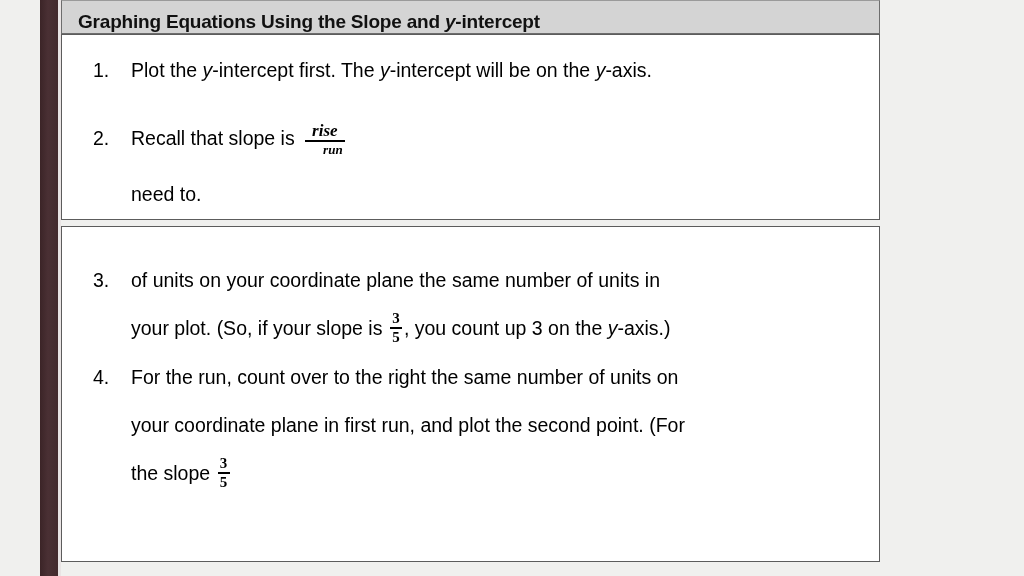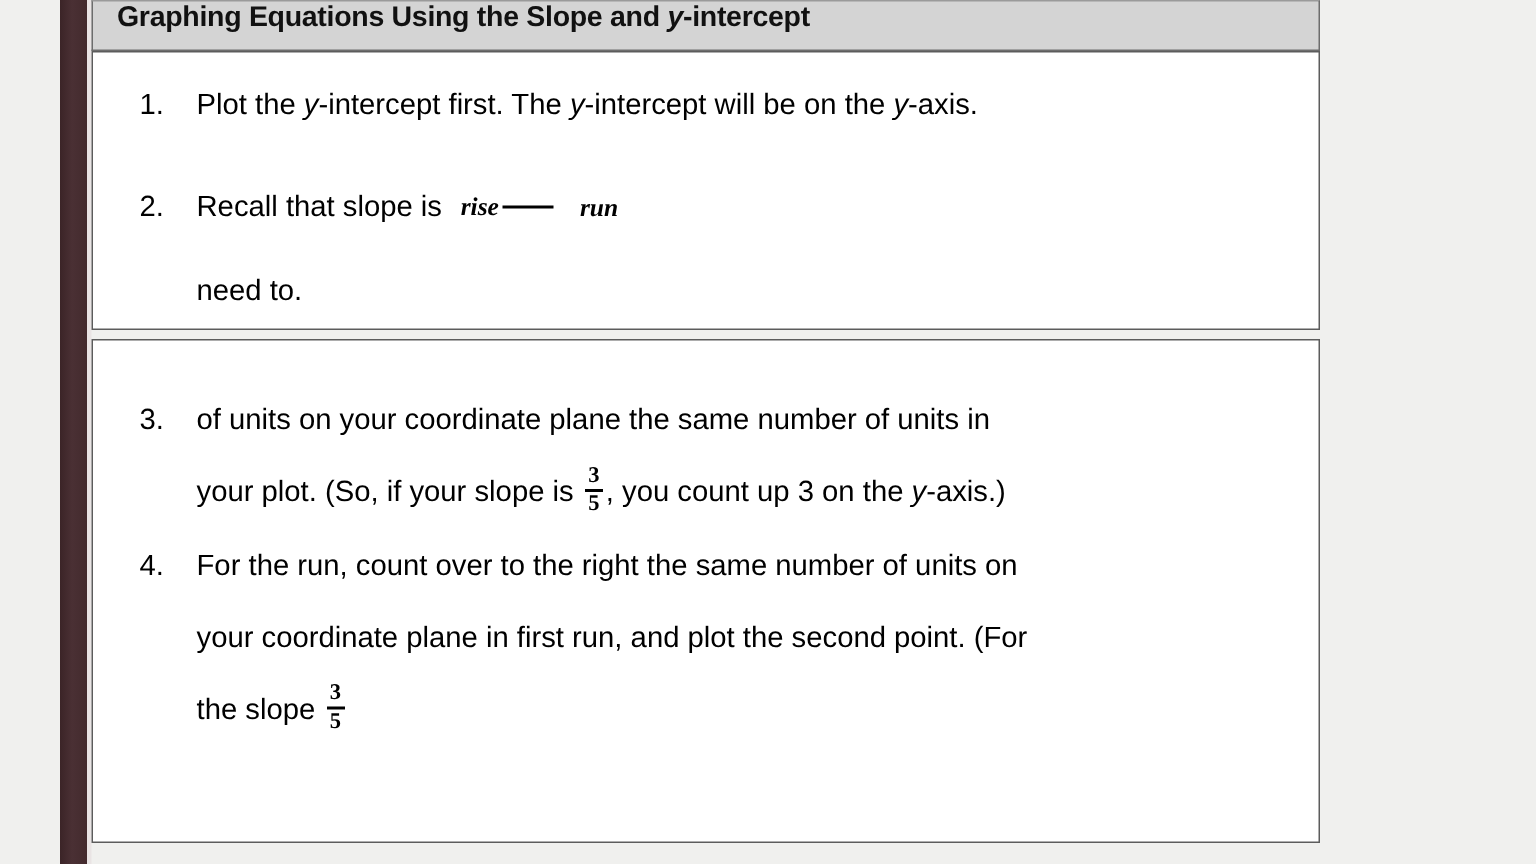--- a/index.html
+++ b/index.html
@@ -44,21 +44,21 @@
 
   
   .title-band {
     box-sizing: border-box;
     width: 819px;
     height: 34px;
     background: #d4d4d4;
     border: 1px solid #6d6d6d;
     border-top: 1px solid #9a9a9a;
     display: flex;
-    align-items: flex-start;
+    align-items: flex-end;
     padding-left: 16px;
   }
   .title-text {
     font-family: "Liberation Sans", sans-serif;
     font-weight: bold;
     font-size: 19px;
     color: #111111;
     letter-spacing: -0.2px;
     white-space: nowrap;
   }
@@ -106,21 +106,21 @@
     text-align: left;
     font-size: 19.5px;
     line-height: 31px;
     color: #000000;
   }
   .it { font-style: italic; }
 
   
   .frac {
     display: inline-flex;
-    flex-direction: row;
+    flex-direction: column;
     align-items: center;
     vertical-align: middle;
     position: relative;
     top: -1px;
     margin: 0 5px;
     font-family: "Liberation Serif", serif;
     font-style: italic;
     font-weight: bold;
     line-height: 1.0;
   }
@@ -128,21 +128,21 @@
     font-size: 17px;
     padding: 0 2px 1px 2px;
   }
   .frac .bar {
     width: 100%;
     min-width: 34px;
     height: 2px;
     background: #000;
   }
   .frac .den {
-    font-size: 17px;
+    font-size: 13px;
     padding: 1px 2px 0 2px;
     margin-left: 16px;
   }
 
   
   .frac-sm {
     display: inline-flex;
     flex-direction: column;
     align-items: center;
     vertical-align: middle;

